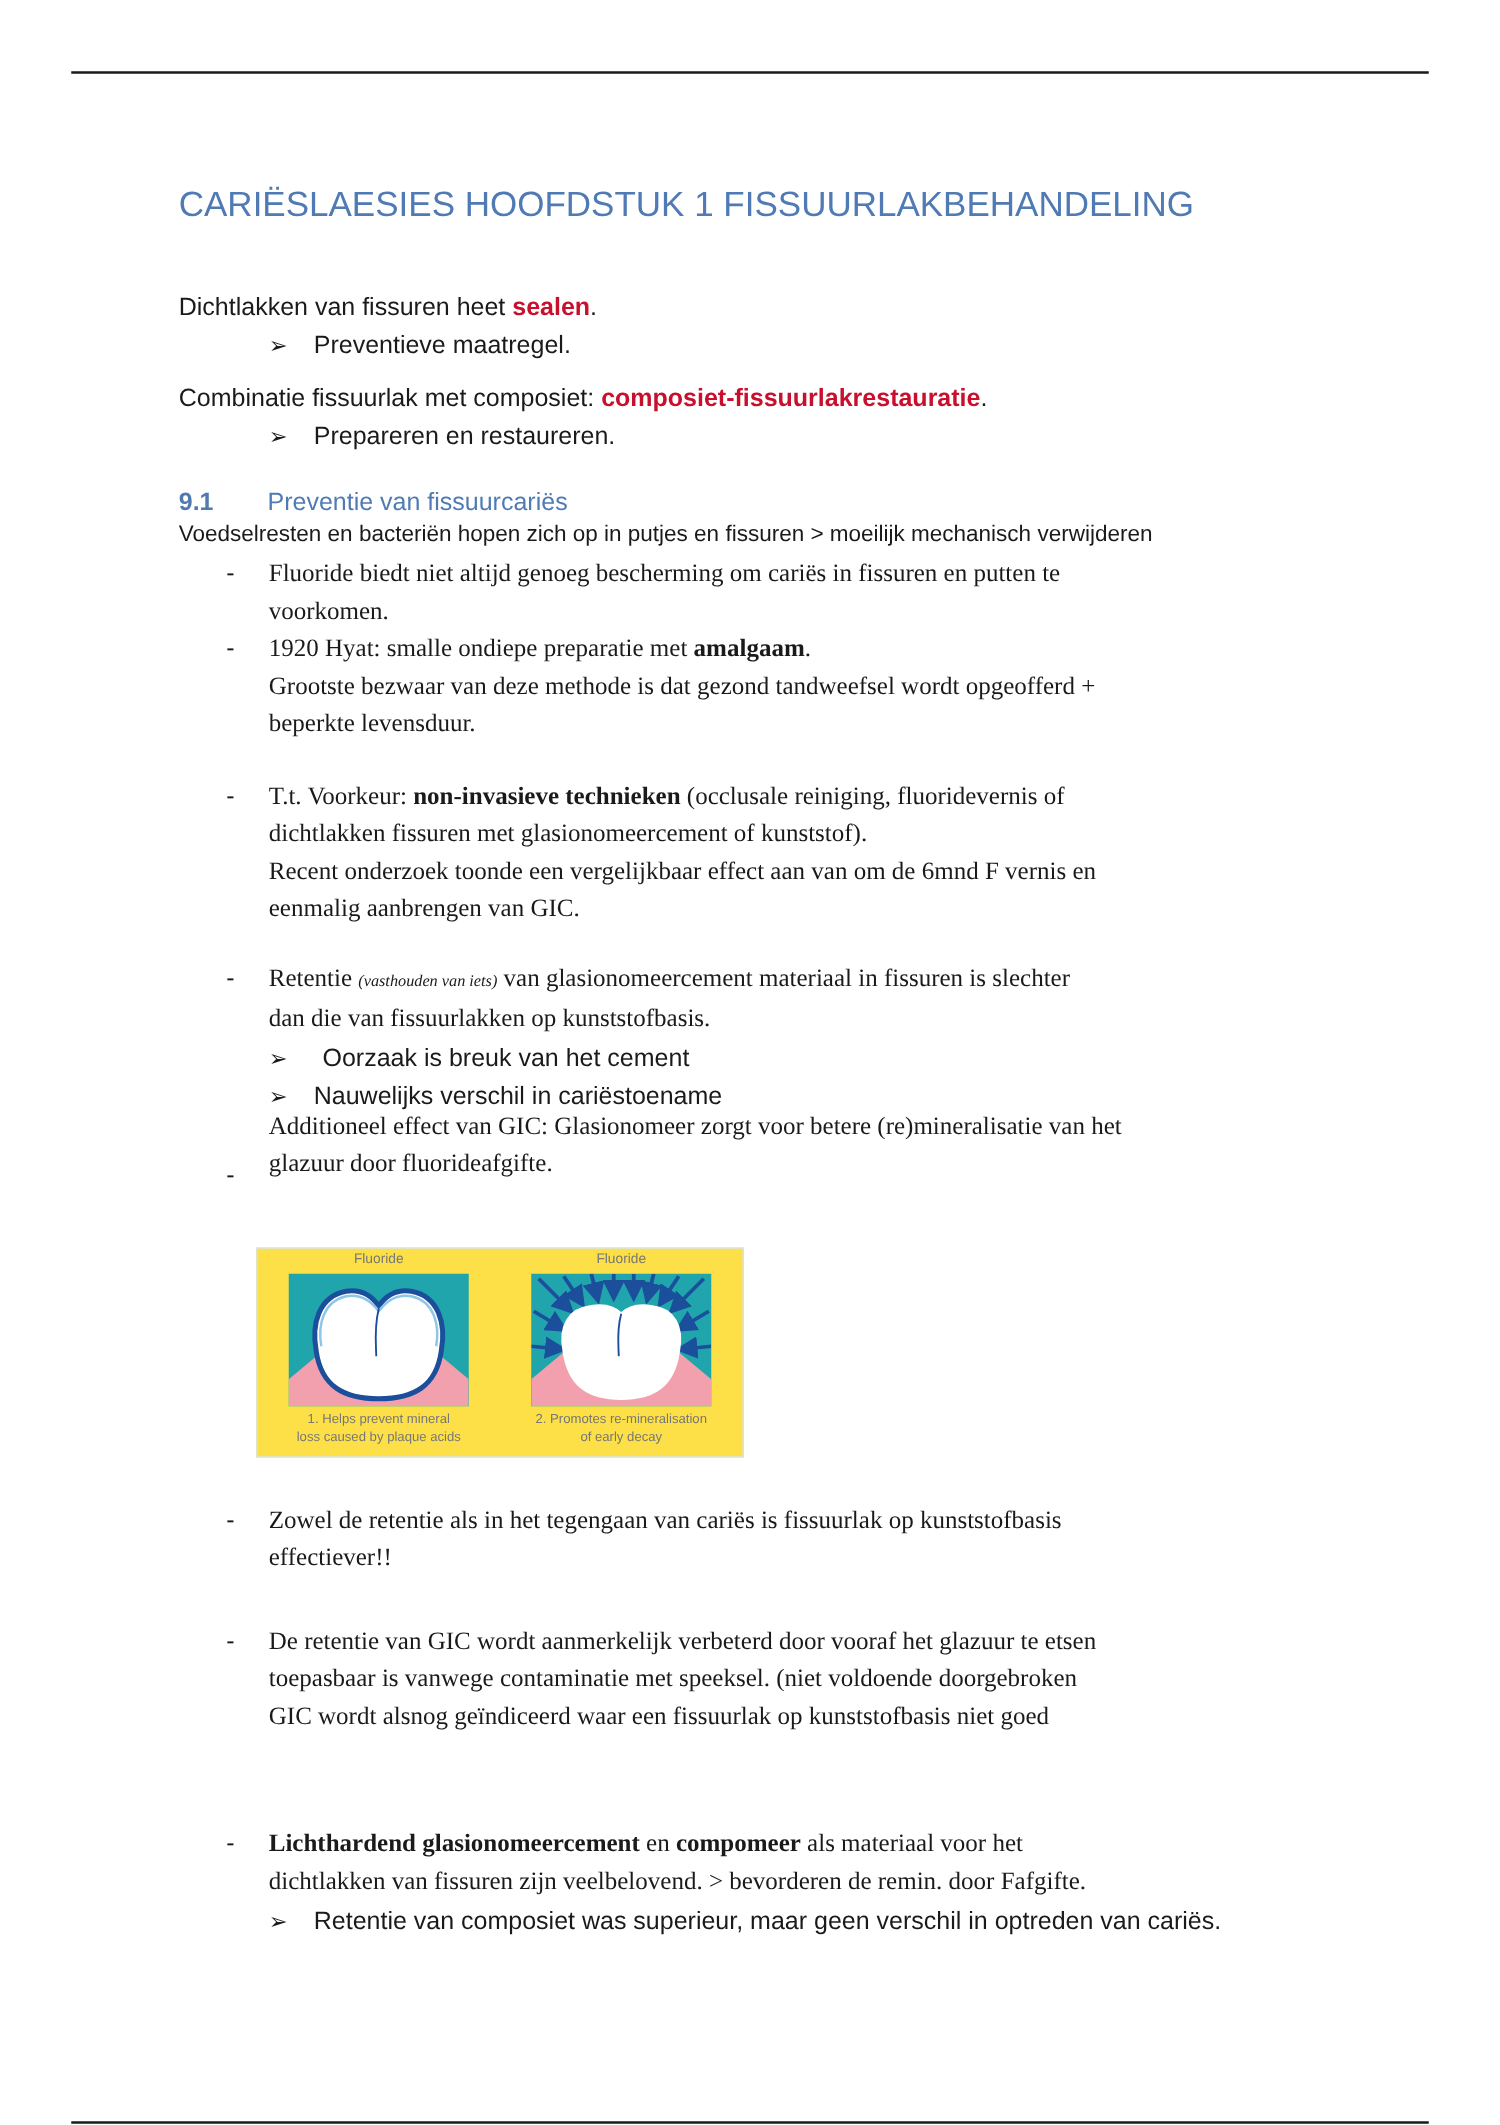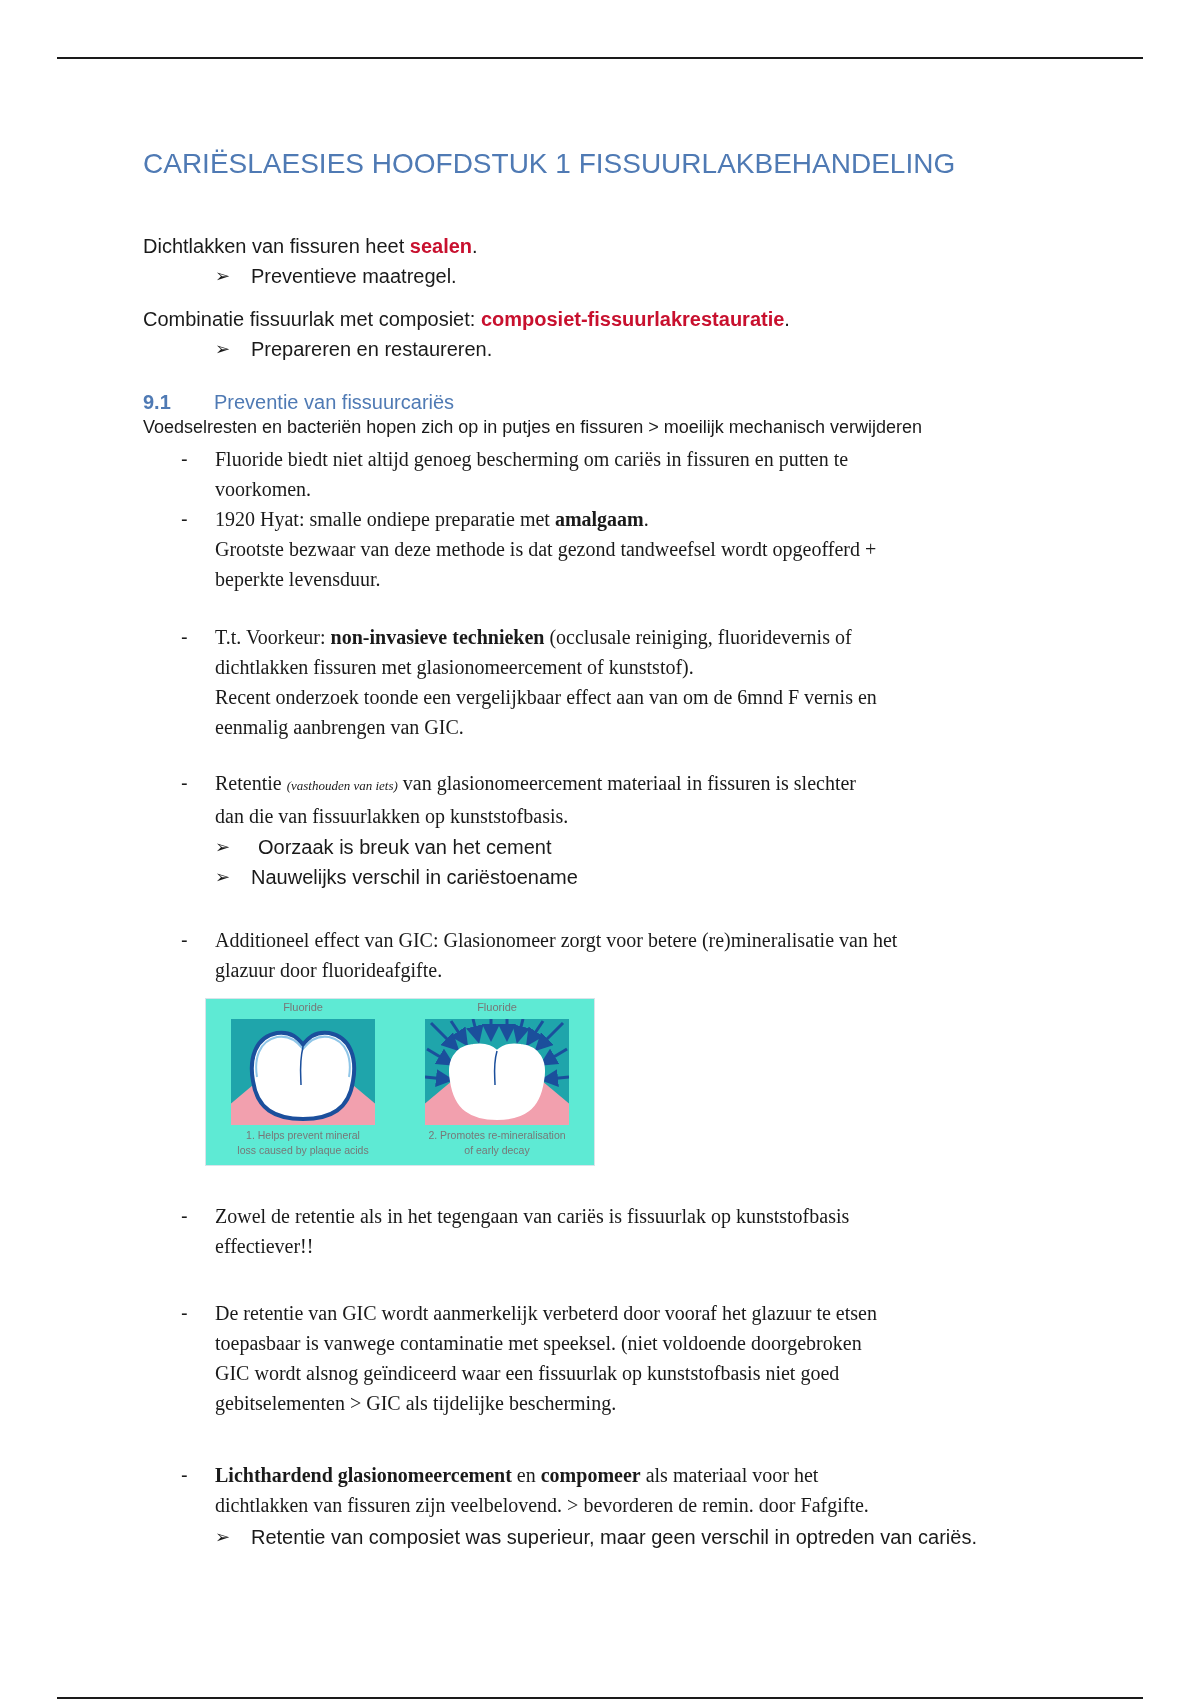--- a/index.html
+++ b/index.html
@@ -17,21 +17,21 @@
   .arrow { position: absolute; font-size: 18px; line-height: 30px; }
   .sub { position: absolute; font-size: 20px; line-height: 30px; white-space: nowrap; }
   .h2 { position: absolute; left: 0; top: 388px; font-size: 20px; line-height: 28px;
         color: #4f7ab4; white-space: nowrap; }
   .h2 .num { display: inline-block; width: 71px; font-weight: bold; }
   .small { font-size: 18px; }
   .dash { position: absolute; left: 38px; font-size: 20px; line-height: 30px; }
   .li { position: absolute; left: 72px; width: 880px; font-size: 20px; line-height: 30px; font-family: Liberation Serif, serif; }
   .tiny-it { font-style: italic; font-size: 13px; }
   .figure { position: absolute; left: 205px; top: 998px; width: 388px; height: 166px;
-            border: 1px solid #d8e4ea; background: #5eead4; }
+            border: 1px solid #d8e4ea; background: #fde047; }
   .panel { position: absolute; top: 20px; width: 144px; height: 106px; background: #1fa5ab; overflow: hidden; }
   .panel.p1 { left: 25px; }
   .panel.p2 { left: 219px; }
   .gum { position: absolute; bottom: 0; left: 0; width: 144px; height: 48px; background: #f2a0ae;
          clip-path: polygon(0 100%, 0 55%, 22% 0, 78% 0, 100% 55%, 100% 100%); }
   .fig-label { position: absolute; top: 2px; font-size: 11px; color: #777; width: 144px; text-align: center; }
   .fig-caption { position: absolute; top: 129px; font-size: 10.5px; color: #777; width: 150px;
                  text-align: center; line-height: 15px; }
 </style>
 </head>
@@ -84,37 +84,36 @@
   <div class="li" style="top:768px">
     <div><span>Retentie </span><span class="tiny-it">(vasthouden van iets)</span><span> van glasionomeercement materiaal in fissuren is slechter</span></div>
     <div>dan die van fissuurlakken op kunststofbasis.</div>
   </div>
   <span class="arrow" style="left:72px;top:832px">➢</span>
   <div class="sub" style="left:115px;top:832px">Oorzaak is breuk van het cement</div>
   <span class="arrow" style="left:72px;top:862px">➢</span>
   <div class="sub" style="left:108px;top:862px">Nauwelijks verschil in cariëstoename</div>
 
   <span class="dash" style="top:925px">-</span>
-  <div class="li" style="top:925px">
+  <div class="li" style="top:886px">
     <div>Additioneel effect van GIC: Glasionomeer zorgt voor betere (re)mineralisatie van het</div>
     <div>glazuur door fluorideafgifte.</div>
   </div>
 
   <span class="dash" style="top:1201px">-</span>
   <div class="li" style="top:1201px">
     <div>Zowel de retentie als in het tegengaan van cariës is fissuurlak op kunststofbasis</div>
     <div>effectiever!!</div>
   </div>
 
   <span class="dash" style="top:1298px">-</span>
   <div class="li" style="top:1298px">
     <div>De retentie van GIC wordt aanmerkelijk verbeterd door vooraf het glazuur te etsen</div>
     <div>toepasbaar is vanwege contaminatie met speeksel. (niet voldoende doorgebroken</div>
     <div>GIC wordt alsnog geïndiceerd waar een fissuurlak op kunststofbasis niet goed</div>
-    <div>gebitselementen &gt; GIC als tijdelijke bescherming.</div>
   </div>
 
   <span class="dash" style="top:1460px">-</span>
   <div class="li" style="top:1460px">
     <div><span class="b">Lichthardend glasionomeercement</span><span> en </span><span class="b">compomeer</span><span> als materiaal voor het</span></div>
     <div>dichtlakken van fissuren zijn veelbelovend.  &gt; bevorderen de remin. door Fafgifte.</div>
   </div>
   <span class="arrow" style="left:72px;top:1522px">➢</span>
   <div class="sub" style="left:108px;top:1522px">Retentie van composiet was superieur, maar geen verschil in optreden van cariës.</div>
 </div>

